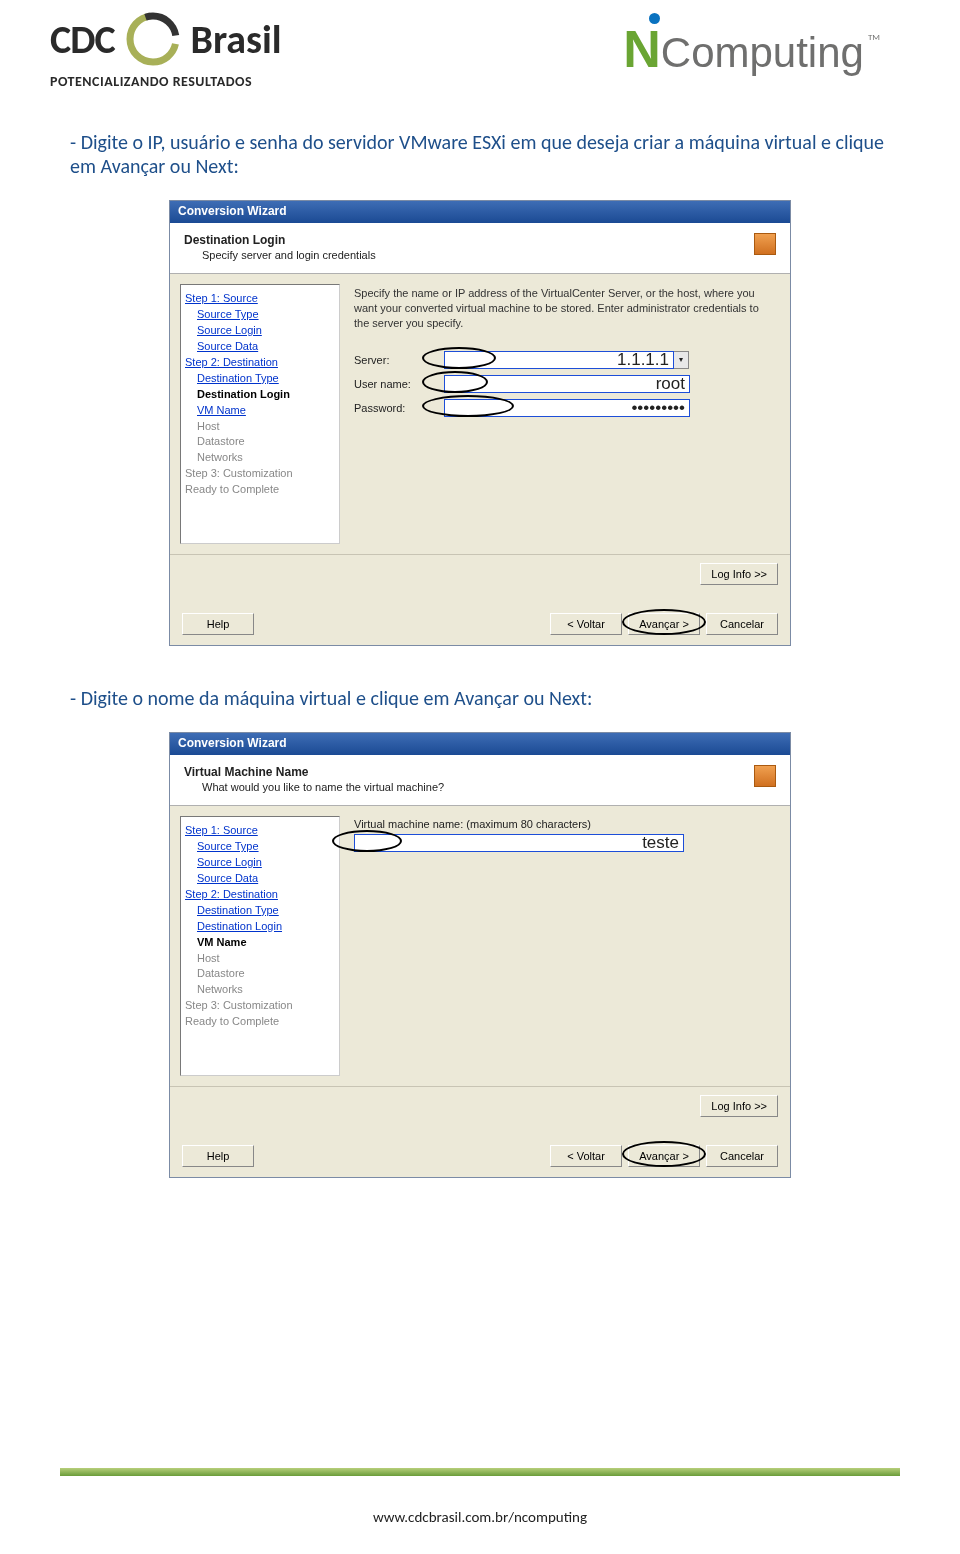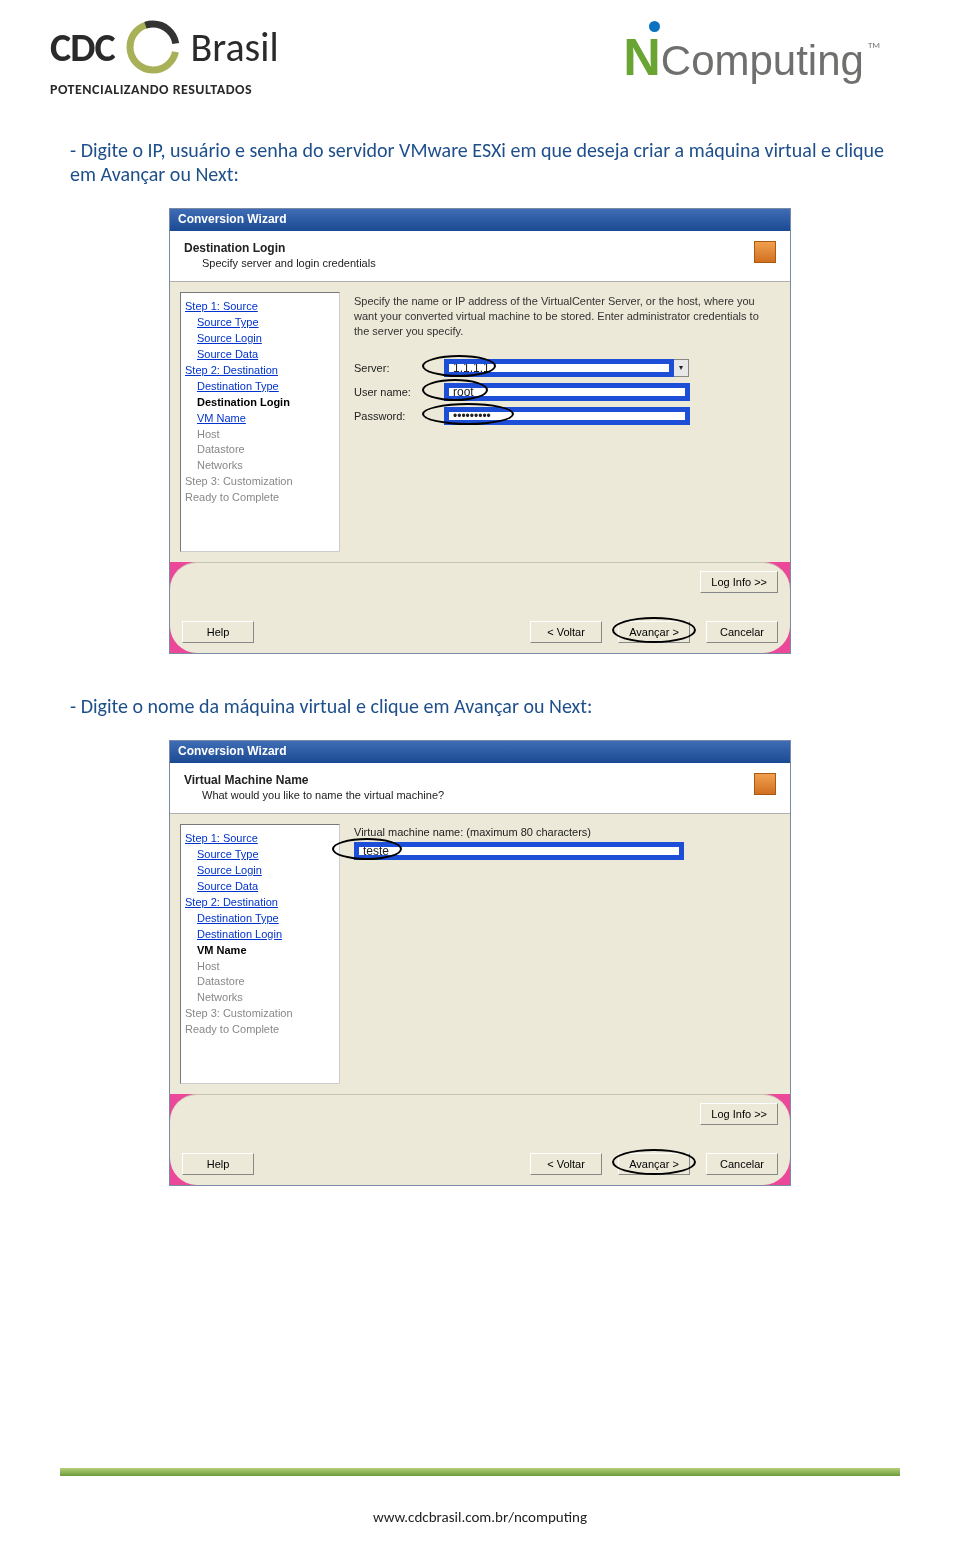--- a/index.html
+++ b/index.html
@@ -8,21 +8,21 @@
     height: 1554px;
     font-family: Calibri, Arial, sans-serif;
     background: #fff;
     color: #333;
     position: relative;
   }
   .header {
     display: flex;
     justify-content: space-between;
     align-items: flex-start;
-    padding: 17px 80px 10px 50px;
+    padding: 9px 80px 10px 50px;
   }
   .logo-left {
     display: flex;
     flex-direction: column;
   }
   .cdc-row { display: flex; align-items: center; }
   .cdc-text {
     font-size: 40px;
     font-weight: 700;
     color: #2a2a2a;
@@ -30,21 +30,21 @@
   }
   .cdc-ring {
     width: 60px;
     height: 60px;
     margin: 0 8px;
     position: relative;
   }
   .cdc-ring svg { width: 60px; height: 60px; }
   .brasil-text {
     font-size: 40px;
-    font-weight: 400;
+    font-weight: 700;
     color: #2a2a2a;
   }
   .tagline {
     font-size: 14px;
     font-weight: 700;
     color: #2a2a2a;
     letter-spacing: 0.5px;
     margin-top: 4px;
   }
   .ncomp {
@@ -161,67 +161,67 @@
     border: 2px solid #000;
     border-radius: 50%;
     pointer-events: none;
   }
   .ell-srv { left: -22px; top: -4px; width: 74px; height: 22px; }
   .ell-usr { left: -22px; top: -4px; width: 66px; height: 22px; }
   .ell-pwd { left: -22px; top: -4px; width: 92px; height: 22px; }
   .ell-name { left: -22px; top: -4px; width: 70px; height: 22px; }
   .ell-btn { left: -6px; top: -4px; width: 84px; height: 26px; }
   .field-input {
-    border: 5px solid #1d4ed8;
+    border: 1px solid #1d4ed8;
     background: #fff;
     height: 18px;
     padding: 1px 4px;
-    font-size: 12px;
+    font-size: 17px;
     font-family: Tahoma, sans-serif;
     color: #222;
+    text-align: right;
   }
   .srv-input { width: 230px; }
   .dd-btn {
     width: 16px; height: 18px;
     background: #e8e8e8;
     border: 1px solid #888;
     display: inline-flex;
     align-items: center; justify-content: center;
     font-size: 8px;
     margin-left: -1px;
   }
   .usr-input { width: 246px; }
   .vmname-input { width: 330px; }
   .vmname-lbl { font-size: 11px; margin-bottom: 4px; }
 
   .wiz-foot {
     background: #ece9d8;
     padding: 8px 12px 10px 12px;
     border-top: 1px solid #c8c4b4;
-    border-radius: 27px;
   }
   .loginfo-row { text-align: right; margin-bottom: 28px; }
   .btn {
     font-family: Tahoma, sans-serif;
     font-size: 11px;
     padding: 2px 10px;
     min-width: 72px;
     height: 22px;
     background: #ece9d8;
     border: 1px solid #888;
     border-top-color: #fff;
     border-left-color: #fff;
     cursor: pointer;
   }
   .btn-row {
     display: flex;
     justify-content: space-between;
     align-items: center;
   }
-  .btn-group-right { display: flex; gap: 16px; align-items: flex-end; }
+  .btn-group-right { display: flex; gap: 6px; align-items: flex-end; }
   .btn-wrap { position: relative; display: inline-block; }
 
   .page-footer {
     position: absolute;
     bottom: 28px;
     left: 0; right: 0;
     text-align: center;
     font-size: 15px;
     color: #222;
   }

